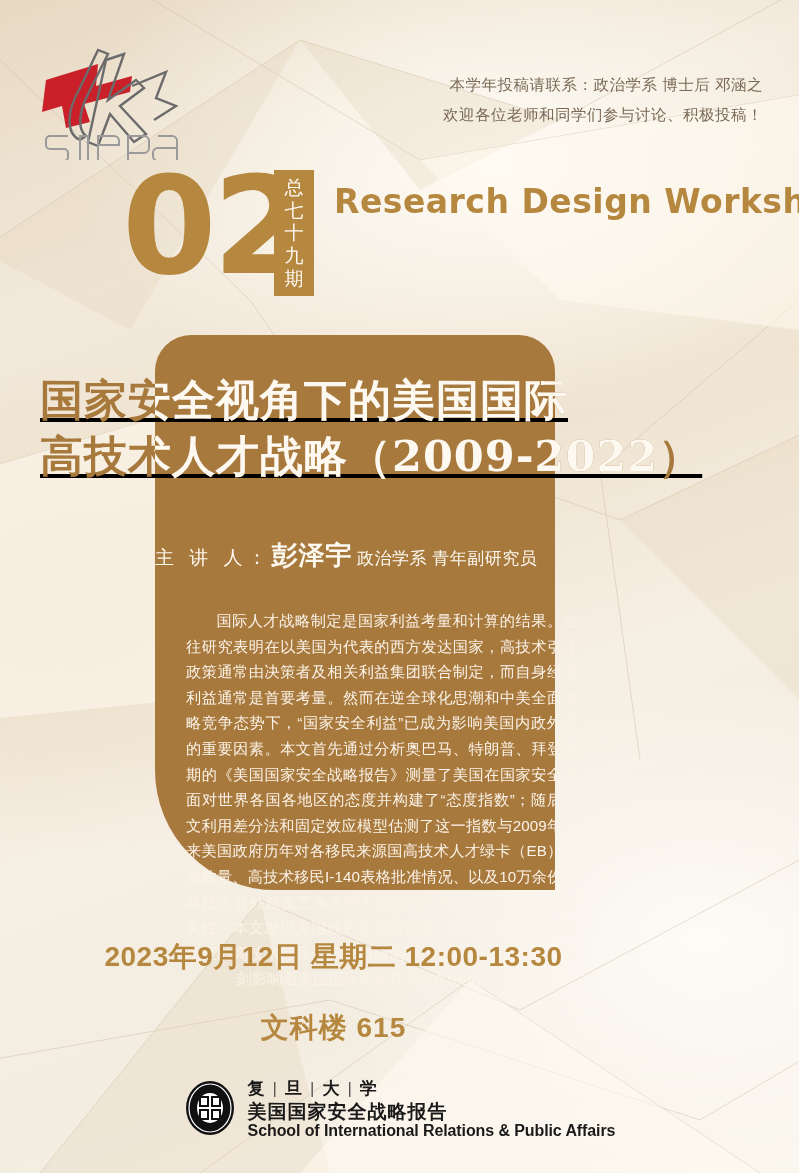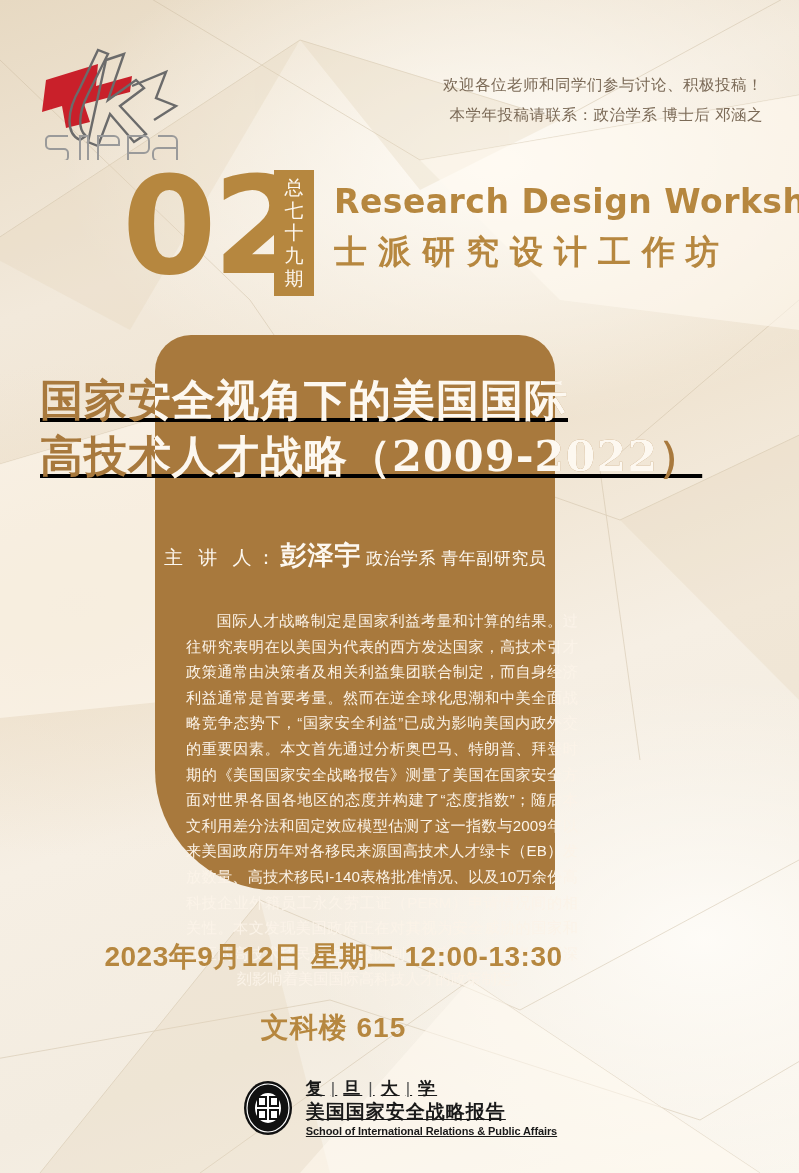--- a/index.html
+++ b/index.html
@@ -78,21 +78,21 @@
   
   .title-white{
     position:absolute;left:0;top:0;width:700px;
     clip-path:inset(0 85px 0 115px);
   }
   .title-white .title-line{color:#fdf8f0;}
 
   
   .speaker{
     position:absolute;left:155px;top:538px;width:424px;
-    color:#fdf8f0;white-space:nowrap;margin-left:9px;
+    color:#fdf8f0;white-space:nowrap;
   }
   .speaker .lbl{font-size:19px;letter-spacing:5px;}
   .speaker .name{font-size:26px;font-weight:700;letter-spacing:1px;}
   .speaker .aff{font-size:17px;letter-spacing:0.5px;}
 
   
   .abstract{
     position:absolute;left:176px;top:598px;width:412px;
     color:#fbf3e8;font-size:15.2px;line-height:25.6px;
     text-align:justify;text-align-last:center;letter-spacing:0.1px;
@@ -107,25 +107,25 @@
   .when .d1{font-size:28px;line-height:42px;letter-spacing:0.5px;}
   .when .d2{font-size:28px;line-height:42px;letter-spacing:1px;margin-top:29px;}
 
   
   .footer{
     position:absolute;left:0;top:1078px;width:799px;
     display:flex;align-items:center;justify-content:center;gap:12px;
   }
   .seal{width:52px;height:58px;flex:0 0 auto;}
   .seal svg{display:block;}
-  .foot-txt{color:#1a1a1a;text-decoration:underline;}
+  .foot-txt{color:#1a1a1a;}
   .foot-txt .l1{font-size:17px;font-weight:700;letter-spacing:2px;line-height:22px;}
   .foot-txt .l1 i{font-style:normal;color:#555;font-weight:400;padding:0 6px;}
   .foot-txt .l2{font-size:19px;font-weight:700;letter-spacing:1px;line-height:24px;}
-  .foot-txt .l3{font-size:11px;font-weight:700;letter-spacing:-0.1px;line-height:14px;}
+  .foot-txt .l3{font-size:16px;font-weight:700;letter-spacing:-0.1px;line-height:14px;}
 </style>
 </head>
 <body>
 
 <div id="poster">
 
   <div class="bg-poly">
     <svg viewBox="0 0 799 1173" preserveAspectRatio="none" xmlns="http://www.w3.org/2000/svg">
       <g stroke="#c9b99d" stroke-width="0.8" fill="none" opacity="0.55">
         <path d="M-20 250 L 300 40 L 560 120 L 799 -10"></path>
@@ -165,36 +165,35 @@
           <path d="M32 94 h-18 a4 4 0 0 0 -4 4 v5 a4 4 0 0 0 4 4 h14 a4 4 0 0 1 4 4 v4 a4 4 0 0 1 -4 4 h-18"></path>
           <path d="M44 94 h8 v25 h-8 z"></path>
           <path d="M62 119 v-25 h16 a5 5 0 0 1 5 5 v4 h-21"></path>
           <path d="M92 128 v-34 h16 a5 5 0 0 1 5 5 v7 a5 5 0 0 1 -5 5 h-16"></path>
           <path d="M122 94 h14 a5 5 0 0 1 5 5 v20 h-19 a5 5 0 0 1 -5 -5 v-3 a5 5 0 0 1 5 -5 h19"></path>
         </g>
       </svg>
     </div>
 
     <div class="header-note">
+      <div>本学年投稿请联系：政治学系 博士后 邓涵之</div>
       <div>欢迎各位老师和同学们参与讨论、积极投稿！</div>
-      <div>本学年投稿请联系：政治学系 博士后 邓涵之</div>
     </div>
   </div>
 
   <div class="issue">
     <div class="issue-num">02</div>
     <div class="issue-vert">
       <span>总</span>
       <span>七</span>
       <span>十</span>
       <span>九</span>
       <span>期</span>
     </div>
     <div class="issue-en">Research Design Workshop</div>
-    <div class="issue-cn">士派研究设计工作坊</div>
   </div>
 
   <div class="panel"></div>
 
   <div class="title-wrap">
     <div class="title-gold">
       <div class="title-line">国家安全视角下的美国国际</div>
       <div class="title-line">高技术人才战略（2009-2022）</div>
     </div>
     <div class="title-white">

